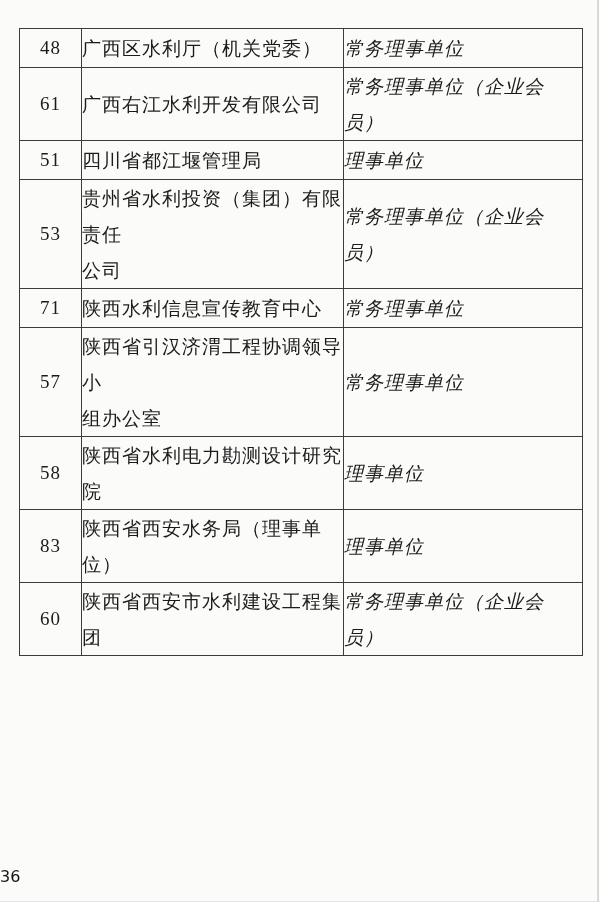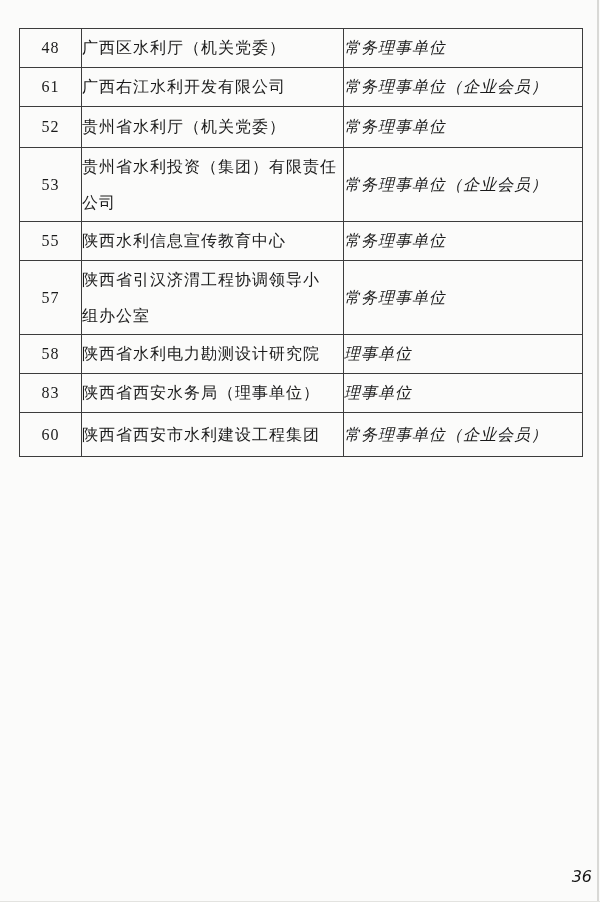--- a/index.html
+++ b/index.html
@@ -38,58 +38,56 @@
     left: 19px;
     width: 563px;
     border-collapse: collapse;
     table-layout: fixed;
   }
   .member-table td {
     border: 1px solid #3c3c3c;
     padding: 0;
     vertical-align: middle;
     color: #1b1b1b;
-    font-size: 16px;
+    font-size: 19px;
     line-height: 36px;
     letter-spacing: 1px;
     overflow: hidden;
   }
   .member-table tr { height: 39px; }
   .member-table tr.row-tall { height: 74px; }
   .member-table tr.row-52 { height: 41px; }
   .member-table tr.row-last { height: 44px; }
 
   .cell-num {
     text-align: center;
     font-family: "Liberation Serif", "DejaVu Serif", serif;
     font-size: 18px;
     letter-spacing: 0.5px;
   }
   .cell-name {
     padding-left: 13px;
     padding-right: 5px;
     white-space: pre-line;
-    font-family: Liberation Serif, serif;
   }
   .cell-type {
     padding-left: 8px;
     padding-right: 4px;
     font-style: italic;
   }
 
   .page-number {
     position: absolute;
     top: 867px;
     left: 0;
     width: 592px;
-    text-align: right;
+    text-align: left;
     font-size: 16px;
     color: #161616;
     font-family: "DejaVu Sans", "Liberation Sans", sans-serif;
-    font-style: italic;
   }
 </style>
 </head>
 <body>
 
 <table class="member-table">
   <colgroup>
     <col style="width:62px">
     <col style="width:262px">
     <col style="width:239px">
@@ -98,33 +96,33 @@
     <tr>
       <td class="cell-num">48</td>
       <td class="cell-name">广西区水利厅（机关党委）</td>
       <td class="cell-type">常务理事单位</td>
     </tr>
     <tr>
       <td class="cell-num">61</td>
       <td class="cell-name">广西右江水利开发有限公司</td>
       <td class="cell-type">常务理事单位（企业会员）</td>
     </tr>
-    <tr class="row-52">
-      <td class="cell-num">52</td>
-      <td class="cell-name">贵州省水利厅（机关党委）</td>
-      <td class="cell-type">常务理事单位</td>
+    <tr>
+      <td class="cell-num">51</td>
+      <td class="cell-name">四川省都江堰管理局</td>
+      <td class="cell-type">理事单位</td>
     </tr>
     <tr class="row-tall">
       <td class="cell-num">53</td>
       <td class="cell-name">贵州省水利投资（集团）有限责任
 公司</td>
       <td class="cell-type">常务理事单位（企业会员）</td>
     </tr>
     <tr>
-      <td class="cell-num">55</td>
+      <td class="cell-num">71</td>
       <td class="cell-name">陕西水利信息宣传教育中心</td>
       <td class="cell-type">常务理事单位</td>
     </tr>
     <tr class="row-tall">
       <td class="cell-num">57</td>
       <td class="cell-name">陕西省引汉济渭工程协调领导小
 组办公室</td>
       <td class="cell-type">常务理事单位</td>
     </tr>
     <tr>

